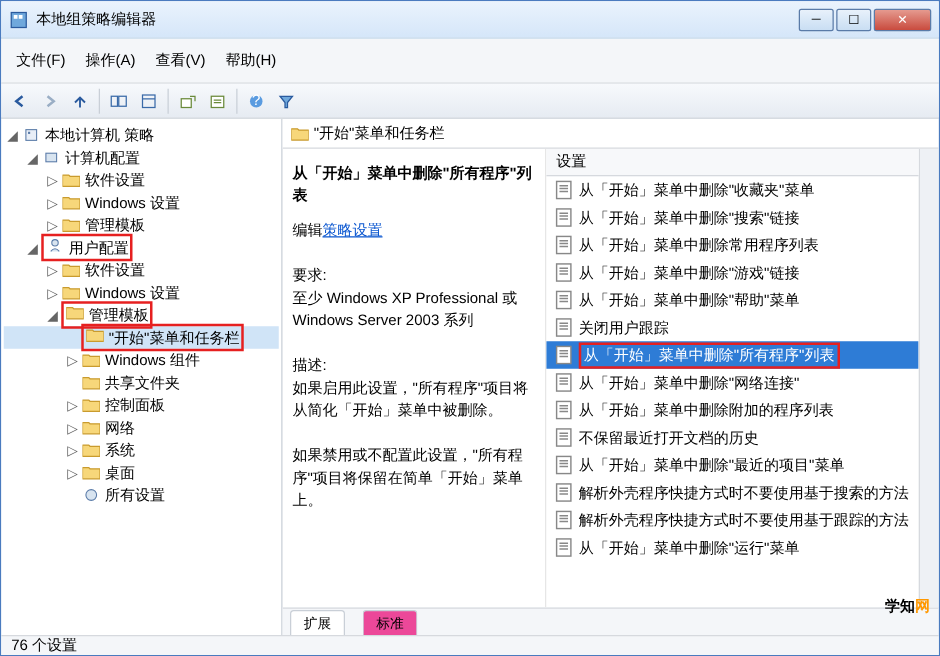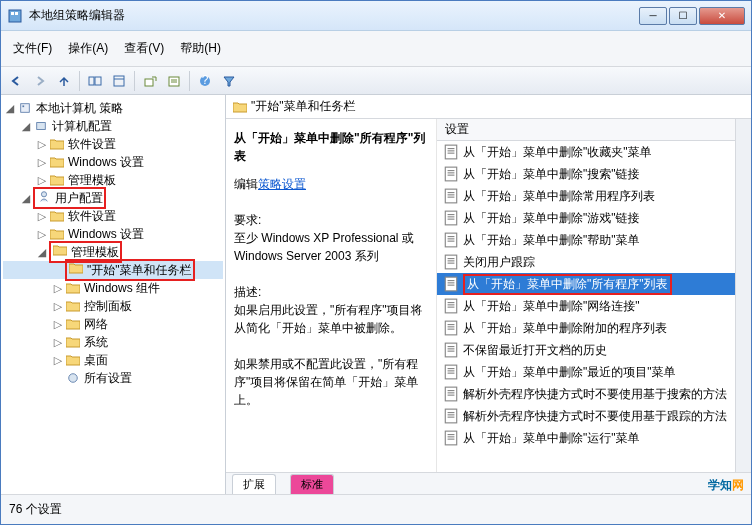--- a/index.html
+++ b/index.html
@@ -33,24 +33,24 @@
 .desc a{color:#0b57d0;text-decoration:underline}
 .list{flex:1;overflow:auto;border-left:1px solid #e6e6e6}
 .list-hdr{height:22px;display:flex;align-items:center;padding:0 8px;border-bottom:1px solid #d6d9de;background:#f7f8fa;position:sticky;top:0}
 .list-item{display:flex;align-items:center;height:22px;padding:0 6px;white-space:nowrap;cursor:default}
 .list-item.selected{background:#2e7cd6;color:#fff}
 .list-item .pic{width:16px;height:16px;margin-right:4px;display:inline-flex;align-items:center;justify-content:center}
 .list-item.highlight .txt{border:2px solid #e62020;padding:0 2px}
 .tabs{height:22px;display:flex;align-items:flex-end;padding:0 6px;border-top:1px solid #d6d9de;background:#f4f6f9;gap:14px}
 .tab{padding:2px 10px;border:1px solid #c9cfd7;border-bottom:none;background:#fff;border-radius:3px 3px 0 0;font-size:11px}
 .tab.inactive{background:#ec4899}
-.status{height:30px;display:flex;align-items:center;padding:0 8px;border-top:1px solid #d6d9de;background:#f4f6f9}
+.status{height:16px;display:flex;align-items:center;padding:0 8px;border-top:1px solid #d6d9de;background:#f4f6f9}
 .scrollbar-v{width:16px;background:#eef1f5;border-left:1px solid #d6d9de}
 .watermark{position:absolute;right:8px;bottom:30px;font-size:22px;font-weight:bold;pointer-events:none}
-.watermark .g{color:#0369a1}.watermark .o{color:#ff9800}
+.watermark .g{color:#000000}.watermark .o{color:#ff9800}
 .pic svg,.fld svg{display:block}
 </style>
 </head>
 <body>
 
 <div class="window">
   <div class="titlebar">
     <span class="icon">
       <svg viewBox="0 0 16 16">
           <rect x="2" y="2" width="12" height="12" fill="#6fa8dc" stroke="#2a5a9e"></rect>
@@ -221,20 +221,29 @@
             </span><span>"开始"菜单和任务栏</span></span>
         </div>
         <div class="node" style="padding-left:48px">
           <span class="tw">▷</span>
           <span class="fld">
             <svg viewBox="0 0 14 12">
               <path d="M0 2 L5 2 L6 3 L14 3 L14 11 L0 11 Z" fill="#f7d77a" stroke="#c99b2e"></path>
             </svg>
           </span>
           <span>Windows 组件</span>
+        </div>
+        <div class="node" style="padding-left:48px">
+          <span class="tw"></span>
+          <span class="fld">
+            <svg viewBox="0 0 14 12">
+              <path d="M0 2 L5 2 L6 3 L14 3 L14 11 L0 11 Z" fill="#f7d77a" stroke="#c99b2e"></path>
+            </svg>
+          </span>
+          <span>共享文件夹</span>
         </div>
         <div class="node" style="padding-left:48px">
           <span class="tw">▷</span>
           <span class="fld">
             <svg viewBox="0 0 14 12">
               <path d="M0 2 L5 2 L6 3 L14 3 L14 11 L0 11 Z" fill="#f7d77a" stroke="#c99b2e"></path>
             </svg>
           </span>
           <span>控制面板</span>
         </div>

